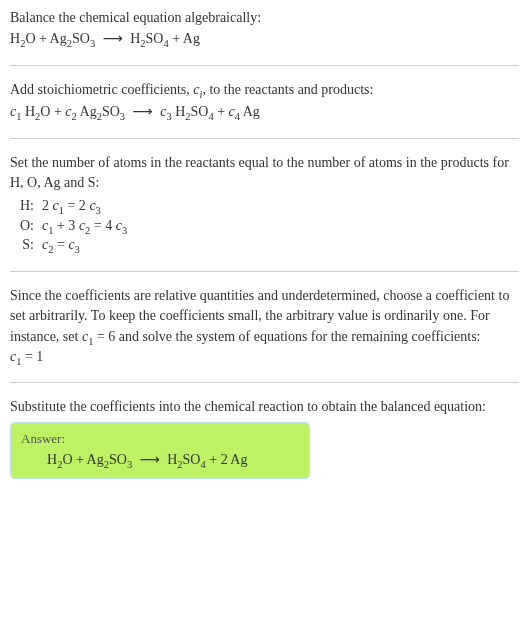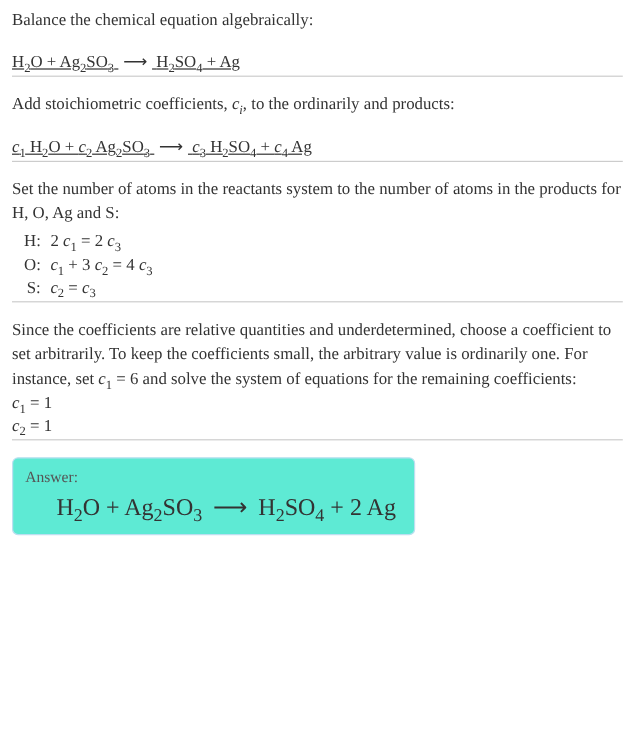--- a/index.html
+++ b/index.html
@@ -9,35 +9,34 @@
     }
     body {
       font-family: Georgia, 'Times New Roman', serif;
       font-size: 14px;
       color: #333;
       background: #fff;
       padding: 8px 10px;
       width: 529px;
     }
     .section {
-      padding-bottom: 0;
+      padding-bottom: 16px;
       margin-bottom: 14px;
       border-bottom: 1px solid #ccc;
     }
     .section:last-of-type {
       border-bottom: none;
       margin-bottom: 6px;
     }
     .line {
       line-height: 1.45;
     }
     .equation {
-      margin-top: 14px;
+      margin-top: 0;
       line-height: 1.5;
-      text-decoration: underline;
     }
     .sub {
       vertical-align: sub;
       font-size: 0.75em;
       line-height: 0;
     }
     .arrow {
       display: inline-block;
       margin: 0 4px;
     }
@@ -55,62 +54,62 @@
     }
     .atom-table td:first-child {
       text-align: right;
       min-width: 28px;
     }
     .coeff-list div {
       line-height: 1.4;
       font-family: Liberation Serif, serif;
     }
     .answer-box {
-      background: #5eead4;
+      background: #bef264;
       border: 1px solid #bcdff0;
       border-radius: 5px;
       padding: 8px 10px 10px 10px;
-      width: 336px;
+      width: 300px;
       margin-top: 4px;
     }
     .answer-label {
       font-size: 13px;
       color: #555;
       margin-bottom: 4px;
     }
     .answer-eq {
       padding-left: 26px;
-      font-size: 20px;
+      font-size: 14px;
     }
   </style>
 </head>
 <body>
 
 <div class="section">
   <div class="line">Balance the chemical equation algebraically:</div>
   <div class="equation">
     <span>H</span><span class="sub">2</span><span>O + Ag</span><span class="sub">2</span><span>SO</span><span class="sub">3</span>
     <span class="arrow">⟶</span>
     <span>H</span><span class="sub">2</span><span>SO</span><span class="sub">4</span><span> + Ag</span>
   </div>
 </div>
 
 <div class="section">
   <div class="line">
-    <span>Add stoichiometric coefficients, </span><span class="italic">c</span><span class="sub italic">i</span><span>, to the ordinarily and products:</span>
+    <span>Add stoichiometric coefficients, </span><span class="italic">c</span><span class="sub italic">i</span><span>, to the reactants and products:</span>
   </div>
   <div class="equation">
     <span class="italic">c</span><span class="sub">1</span><span> H</span><span class="sub">2</span><span>O + </span><span class="italic">c</span><span class="sub">2</span><span> Ag</span><span class="sub">2</span><span>SO</span><span class="sub">3</span>
     <span class="arrow">⟶</span>
     <span class="italic">c</span><span class="sub">3</span><span> H</span><span class="sub">2</span><span>SO</span><span class="sub">4</span><span> + </span><span class="italic">c</span><span class="sub">4</span><span> Ag</span>
   </div>
 </div>
 
 <div class="section">
-  <div class="line">Set the number of atoms in the reactants system to the number of atoms in the products for H, O, Ag and S:</div>
+  <div class="line">Set the number of atoms in the reactants equal to the number of atoms in the products for H, O, Ag and S:</div>
   <table class="atom-table">
     <tbody>
         <tr>
       <td>H:</td>
       <td><span>2 </span><span class="italic">c</span><span class="sub">1</span><span> = 2 </span><span class="italic">c</span><span class="sub">3</span></td>
     </tr>
     <tr>
       <td>O:</td>
       <td><span class="italic">c</span><span class="sub">1</span><span> + 3 </span><span class="italic">c</span><span class="sub">2</span><span> = 4 </span><span class="italic">c</span><span class="sub">3</span></td>
     </tr>
@@ -121,25 +120,25 @@
   </tbody>
     </table>
 </div>
 
 <div class="section">
   <div class="line">
     <span>Since the coefficients are relative quantities and underdetermined, choose a coefficient to set arbitrarily. To keep the coefficients small, the arbitrary value is ordinarily one. For instance, set </span><span class="italic">c</span><span class="sub">1</span><span> = 6 and solve the system of equations for the remaining coefficients:</span>
   </div>
   <div class="coeff-list">
     <div><span class="italic">c</span><span class="sub">1</span><span> = 1</span></div>
-    <div><span class="italic">c</span><span class="sub">2</span><span> = 1</span></div>
   </div>
 </div>
 
 <div class="section">
+  <div class="line">Substitute the coefficients into the chemical reaction to obtain the balanced equation:</div>
   <div class="answer-box">
     <div class="answer-label">Answer:</div>
     <div class="answer-eq">
       <span>H</span><span class="sub">2</span><span>O + Ag</span><span class="sub">2</span><span>SO</span><span class="sub">3</span>
       <span class="arrow">⟶</span>
       <span>H</span><span class="sub">2</span><span>SO</span><span class="sub">4</span><span> + 2 Ag</span>
     </div>
   </div>
 </div>
 

